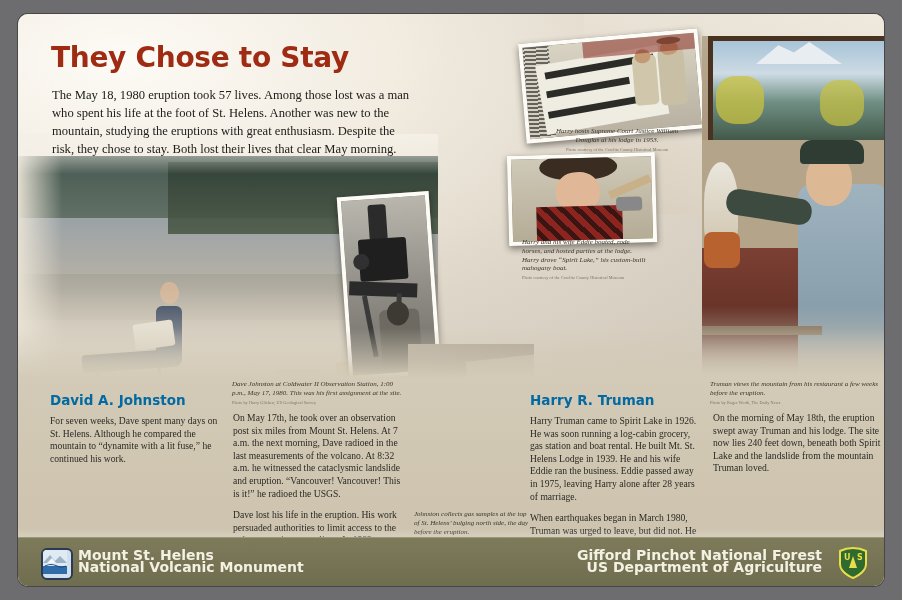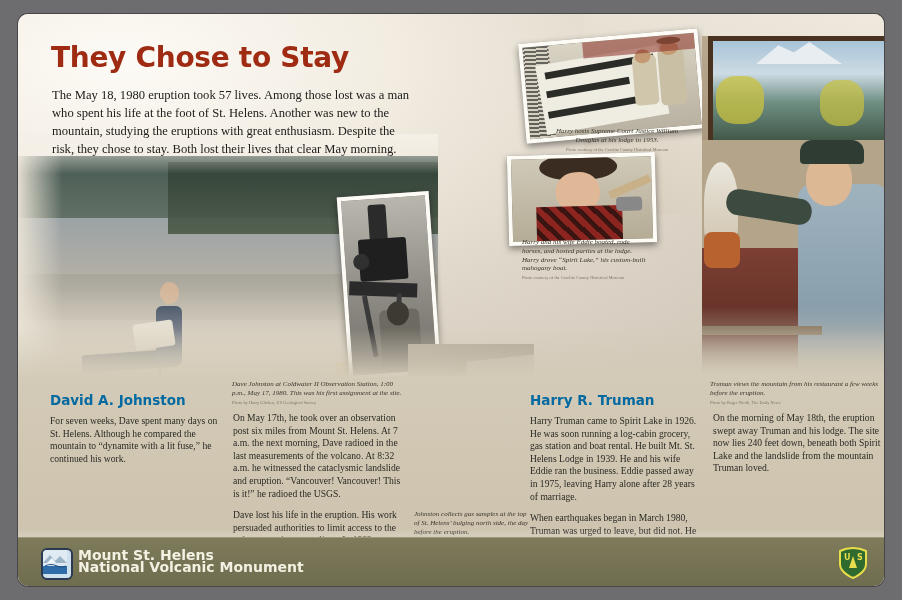--- a/index.html
+++ b/index.html
@@ -246,20 +246,24 @@
         <path d="M4 13 L9 8 L13 13 Z" fill="#f2f7fb"></path>
         <rect x="0" y="16" width="24" height="8" fill="#2f6ca8"></rect>
         <path d="M2 16 Q8 13 14 16 Q19 18 23 16" stroke="#1d4f80" fill="none" stroke-width="1.2"></path>
       </svg>
     </div>
     <div id="fl">
       <div class="flabel">Mount St. Helens</div>
       <div class="flabel">National Volcanic Monument</div>
     </div>
 
+    <div id="fr">
+      <div class="flabel">Gifford Pinchot National Forest</div>
+      <div class="flabel">US Department of Agriculture</div>
+    </div>
     <div id="usfs-shield">
       <svg width="30" height="32" viewBox="0 0 30 32">
         <path d="M15 1 C22 1 28 4 28 4 L28 17 C28 26 15 31 15 31 C15 31 2 26 2 17 L2 4 C2 4 8 1 15 1 Z" fill="#2f6b2f" stroke="#e8dd4a" stroke-width="2"></path>
         <path d="M15 9 L19 21 L11 21 Z" fill="#e8dd4a"></path>
         <text x="6" y="13" font-family="DejaVu Sans, sans-serif" font-size="8" font-weight="bold" fill="#e8dd4a">U</text>
         <text x="19" y="13" font-family="DejaVu Sans, sans-serif" font-size="8" font-weight="bold" fill="#e8dd4a">S</text>
       </svg>
     </div>
   </div>
 </div>

